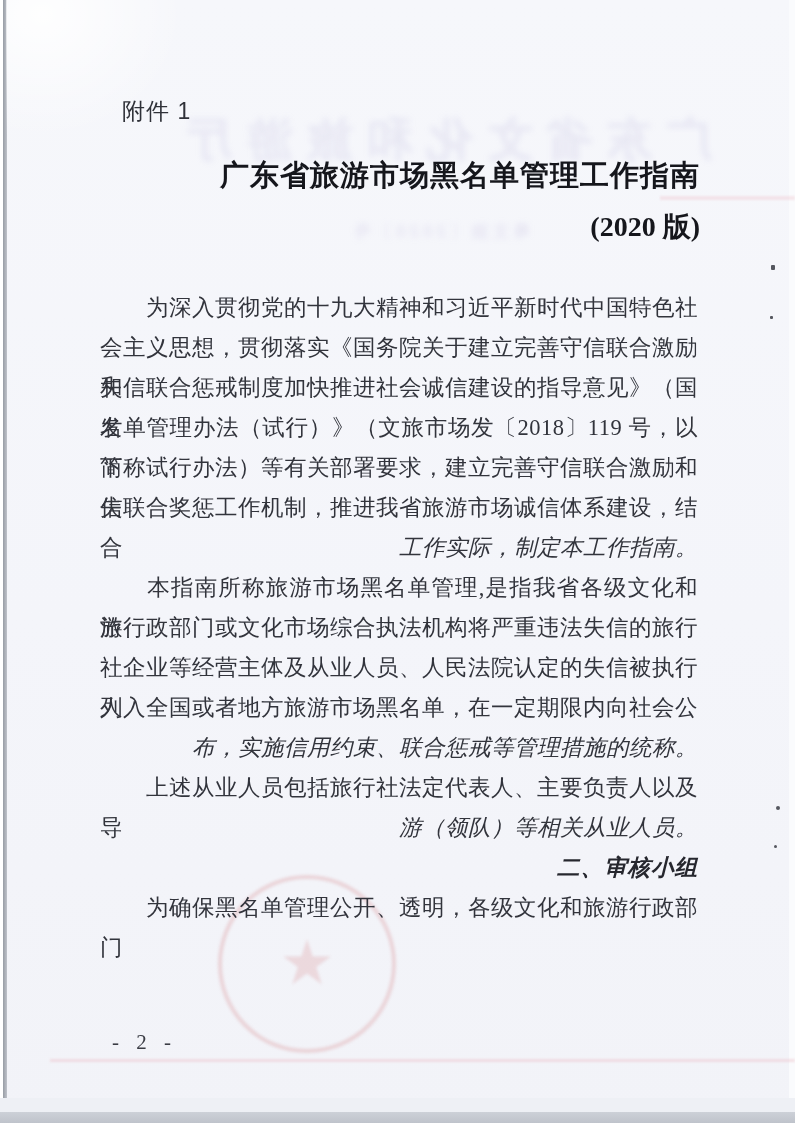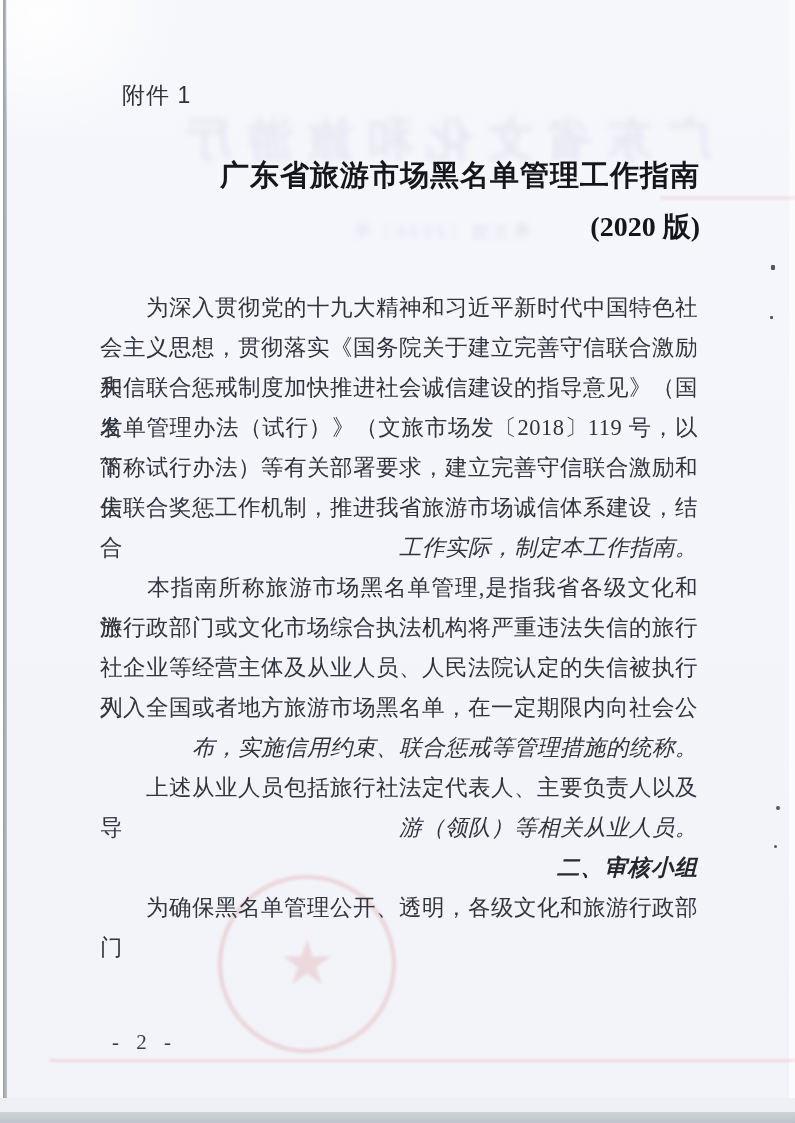--- a/index.html
+++ b/index.html
@@ -44,21 +44,21 @@
   .streak2{left:50px;top:1059px;width:745px;height:3px;background:rgba(238,186,196,.40);}
 
   .seal{position:absolute;left:218px;top:875px;width:170px;height:170px;z-index:1;
     border:4px solid rgba(216,140,142,.30);border-radius:50%;
     filter:blur(1.5px);pointer-events:none;}
   .seal .star{position:absolute;left:50%;top:50%;transform:translate(-50%,-52%);
     font-size:62px;color:rgba(216,140,142,.26);
     font-family:"DejaVu Sans",sans-serif;}
 
   
-  .attachment{position:absolute;left:122px;top:80px;z-index:2;
+  .attachment{position:absolute;left:122px;top:96px;z-index:2;
     font-family:"Liberation Sans","DejaVu Sans",sans-serif;
     font-size:23px;color:#2f3138;letter-spacing:1px;}
   .title{position:absolute;left:100px;top:156px;width:600px;z-index:2;
     text-align:right;font-family:"Liberation Sans","DejaVu Sans",sans-serif;
     font-weight:700;font-size:29px;letter-spacing:1px;color:#15161c;}
   .subtitle{position:absolute;left:100px;top:208px;width:600px;z-index:2;
     text-align:right;font-weight:700;font-size:28px;color:#15161c;
     font-family:"Liberation Serif","DejaVu Serif",serif;}
 
   .body-block{position:absolute;left:100px;top:288px;width:598px;z-index:2;}

